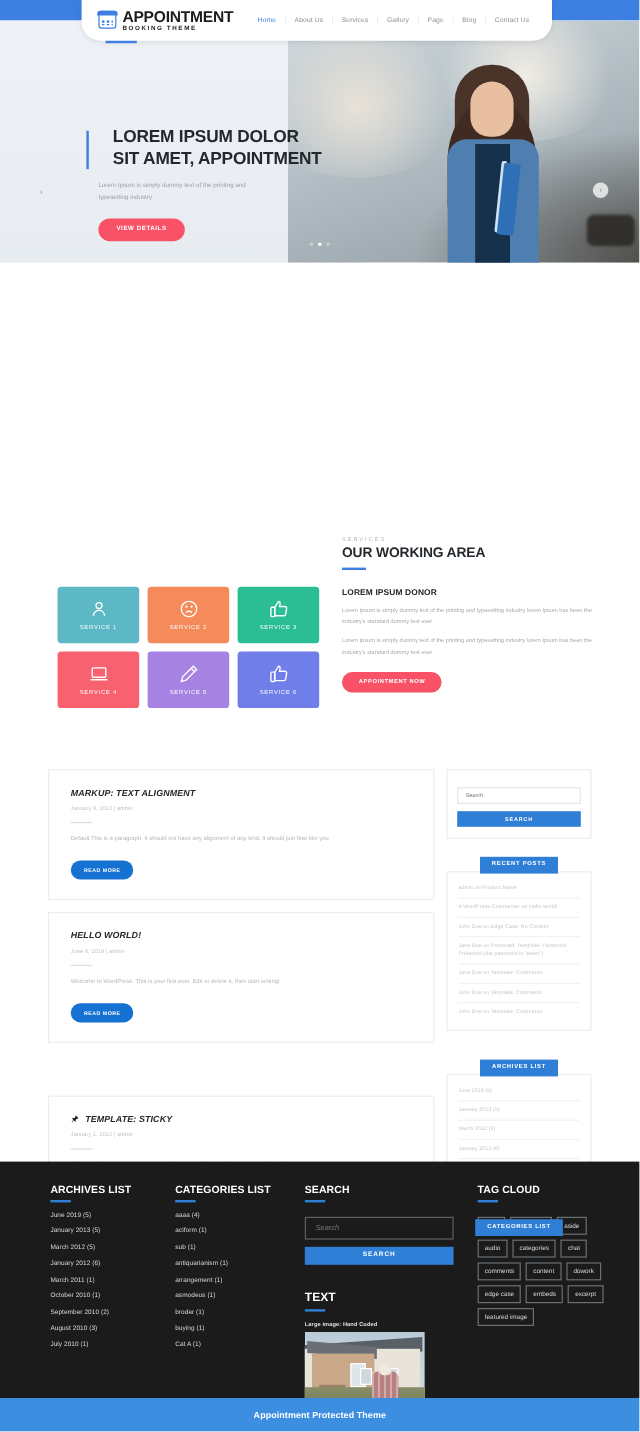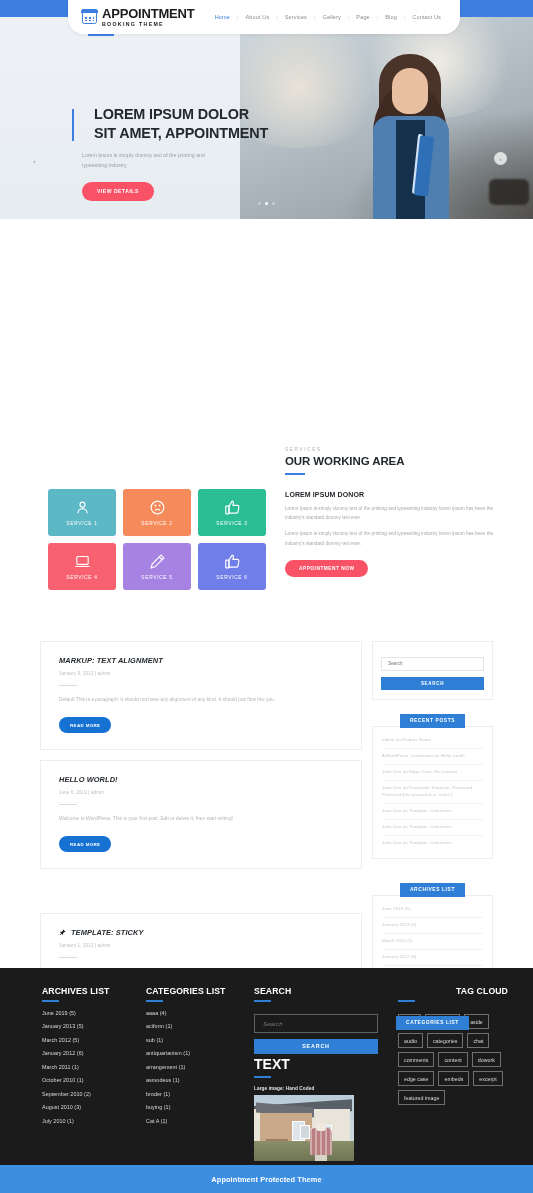--- a/index.html
+++ b/index.html
@@ -196,36 +196,36 @@
   .pg.on { background: #3c8ee0; }
   .pg.next { font-weight: 700; letter-spacing:.2px; }
 
   
   .footer { position: absolute; left: 0; top: 968px; width: 533px; height: 197px; background: #1b1b1b; }
   .footer-inner { display: flex; padding: 18px 38px 0 42px; gap: 0; }
   .fcol { flex: none; }
   .fcol.c1 { width: 104px; }
   .fcol.c2 { width: 108px; }
   .fcol.c3 { width: 144px; }
-  .fcol.c4 { width: 110px; text-align: right; }
+  .fcol.c4 { width: 110px; }
   .f-title { font-size: 8.7px; font-weight: 700; color: #fff; letter-spacing: .1px; }
   .f-rule { width: 17px; height: 2px; background: #2f7fd6; margin-top: 4px; }
   .f-li { font-size: 5.4px; color: #d7dadd; margin-top: 7.5px; letter-spacing: .05px; }
   .f-li:first-of-type { margin-top: 12px; }
   .f-search-input {
     width: 124px; height: 19px; background: #1b1b1b; border: 1px solid #5d6266;
     color: #cfd3d6; font-size: 6.2px; font-style: italic; padding: 0 8px; margin-top: 12px;
     font-family: "Liberation Sans", sans-serif; display:block;
   }
   .f-search-btn {
     width: 124px; height: 14.5px; background: #2f7fd6; color: #fff; border: none; margin-top: 6px;
     font-size: 5.4px; font-weight: 700; letter-spacing: .8px; cursor: pointer; display:block;
     font-family: "Liberation Sans", sans-serif;
   }
-  .f-sub { font-size: 14px; font-weight: 700; color: #fff; margin-top: 2px; }
+  .f-sub { font-size: 10px; font-weight: 700; color: #fff; margin-top: 22px; }
   .f-img-cap { font-size: 4.7px; font-weight: 700; color: #e2e5e8; margin-top: 8px; letter-spacing:.1px;}
   .f-photo { width: 100px; height: 66px; margin-top: 4px; position: relative; overflow: hidden; }
   .tags { display: flex; flex-wrap: wrap; gap: 4px; margin-top: 12px; width: 106px; }
   .tag {
     border: 1px solid #6b7075; color: #d7dadd; font-size: 5.3px; padding: 3.5px 5px;
     background: transparent; cursor: pointer; font-family: "Liberation Sans", sans-serif;
   }
   .bottombar {
     position: absolute; left: 0; top: 1165px; width: 533px; height: 28px; background: #3c8ee0;
     display: flex; align-items: center; justify-content: center;

